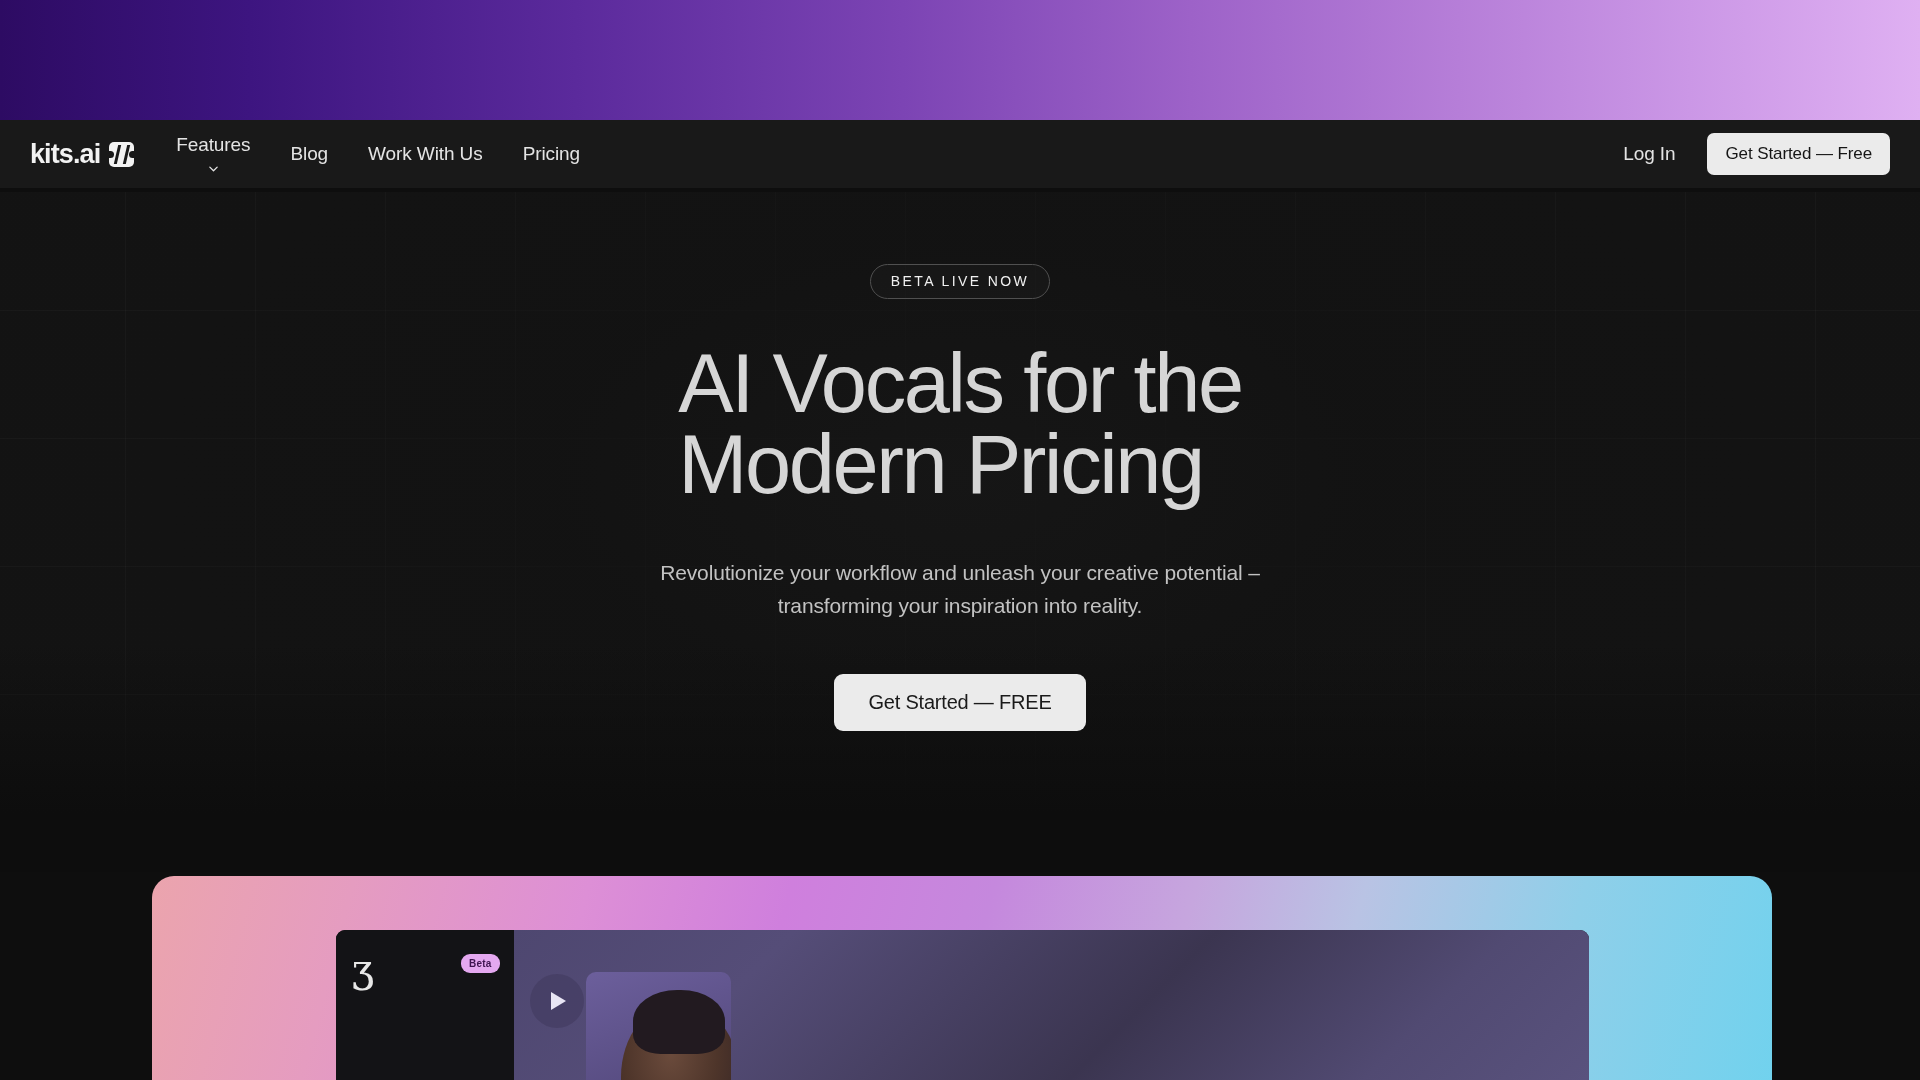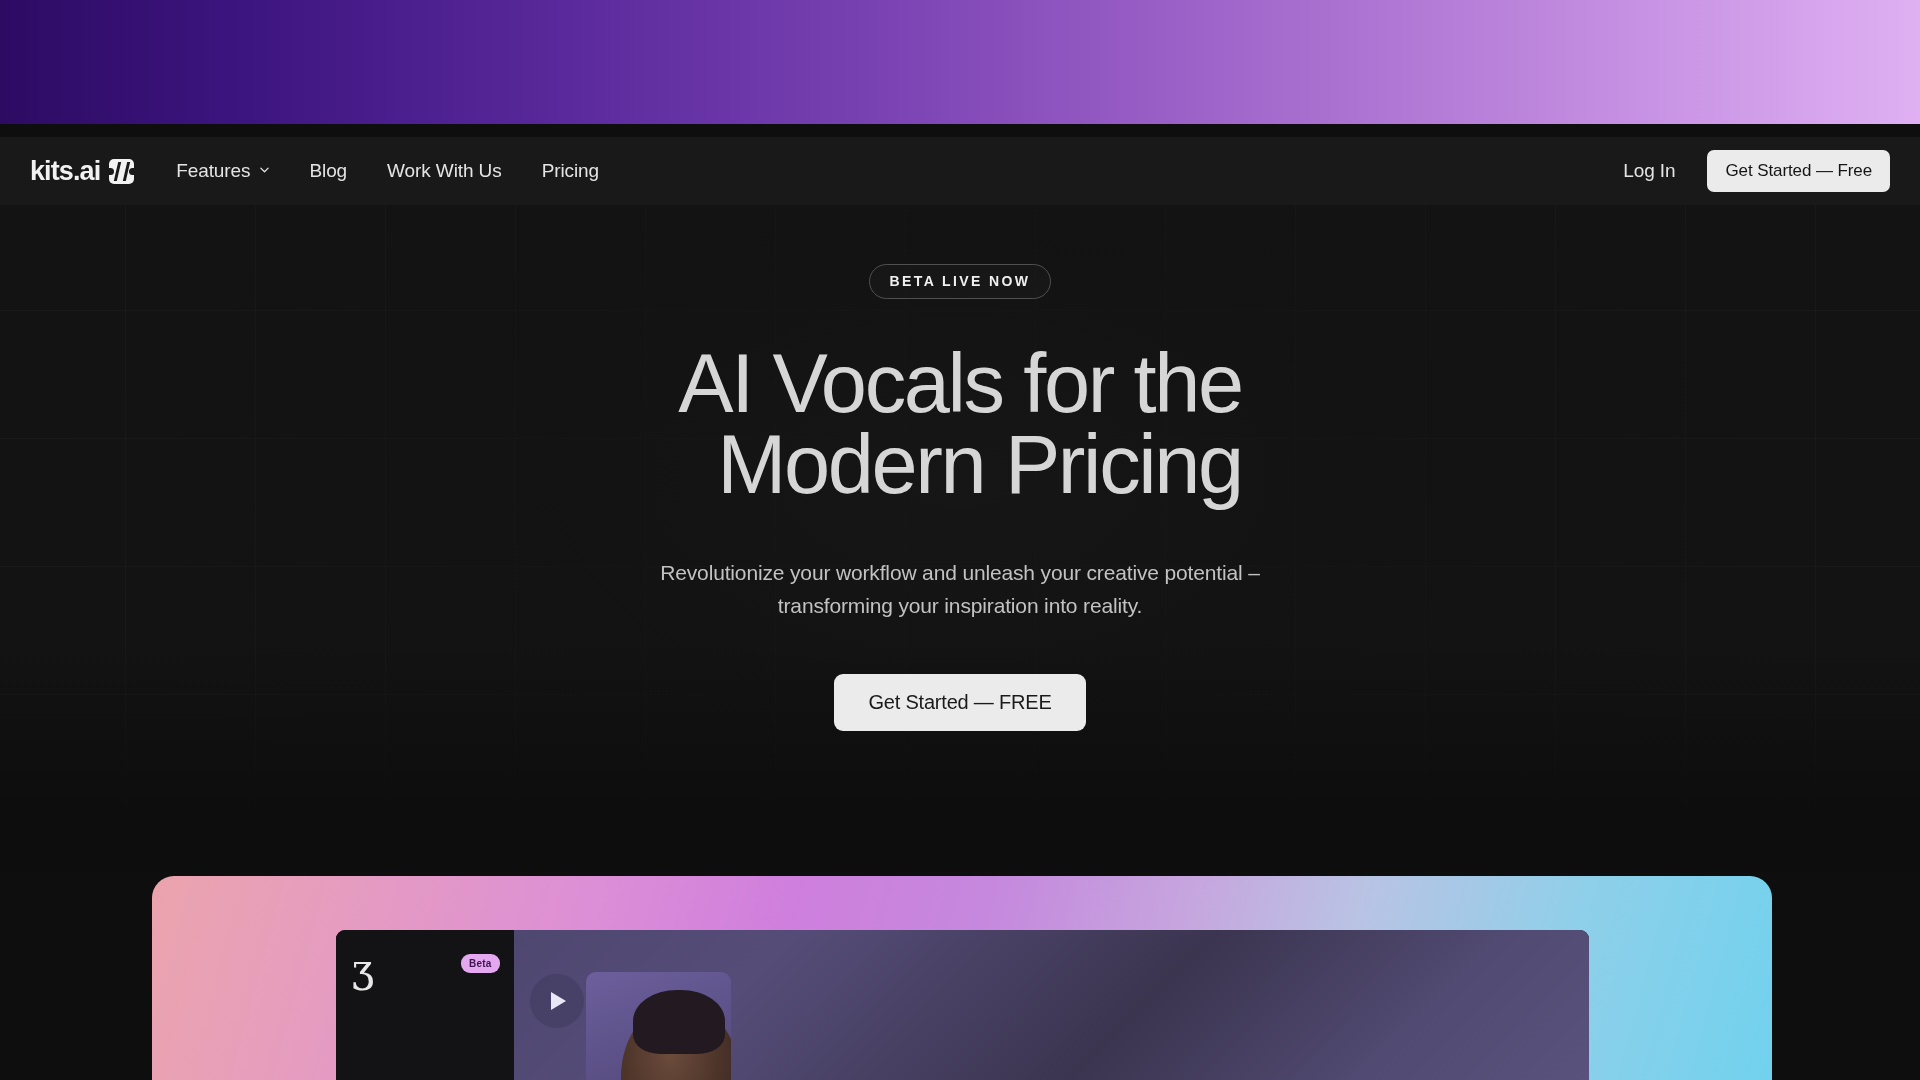--- a/index.html
+++ b/index.html
@@ -22,21 +22,21 @@
       #5b2a9c 30%,
       #7c44b4 47%,
       #9d62c8 62%,
       #b67ed8 76%,
       #cb97e6 88%,
       #dfb0f2 100%);
   }
 
   
   .navbar{
-    position:absolute; top:137px; left:0;
+    position:absolute; top:120px; left:0;
     width:1920px; height:68px;
     background:#191919;
     display:flex; align-items:center;
     padding:0 30px 0 30px;
     z-index:40;
   }
   .nav-left{ display:flex; align-items:center; }
 
   .logo{ display:flex; align-items:center; gap:9px; margin-right:42px; cursor:pointer; }
   .logo-word{
@@ -59,21 +59,21 @@
   }
   .logo-notch2{
     position:absolute; right:0; top:9px; width:5px; height:7px;
     background:#191919; border-radius:4px 0 0 4px;
   }
 
   .nav-links{ display:flex; align-items:center; gap:0; }
   .nav-link{
     font-size:19px; color:#e4e4e4; padding:0 20px;
     cursor:pointer; display:flex; align-items:center; gap:9px;
-    white-space:nowrap; letter-spacing:-0.1px;
+    white-space:nowrap; letter-spacing:-0.1px;flex-direction:column;
   }
   .nav-link:first-child{ padding-left:0; }
   .chev{
     width:10px; height:10px; position:relative; top:-2px;
   }
   .chev svg{ display:block; }
 
   .nav-right{ margin-left:auto; display:flex; align-items:center; gap:22px; }
   .login-link{
     font-size:19px; color:#e4e4e4; cursor:pointer;
@@ -114,30 +114,30 @@
   .hero-inner{
     position:relative; z-index:5;
     display:flex; flex-direction:column; align-items:center;
     padding-top:72px;
   }
 
   .badge{
     border:1px solid #505050;
     border-radius:999px;
     padding:8px 20px 9px;
-    font-size:14px; font-weight:700;
+    font-size:14px; font-weight:400;
     letter-spacing:2.4px;
     color:#f0f0f0;
     background:rgba(255,255,255,.02);
     cursor:default;
   }
 
   .headline{
     margin-top:45px;
-    text-align:right;
+    text-align:left;
     font-size:83px;
     font-weight:500;
     line-height:0.97;
     letter-spacing:-2.4px;
     color:#d6d6d6;
     max-width:1000px;
   }
   .headline .l2{ display:block; }
 
   .subhead{

